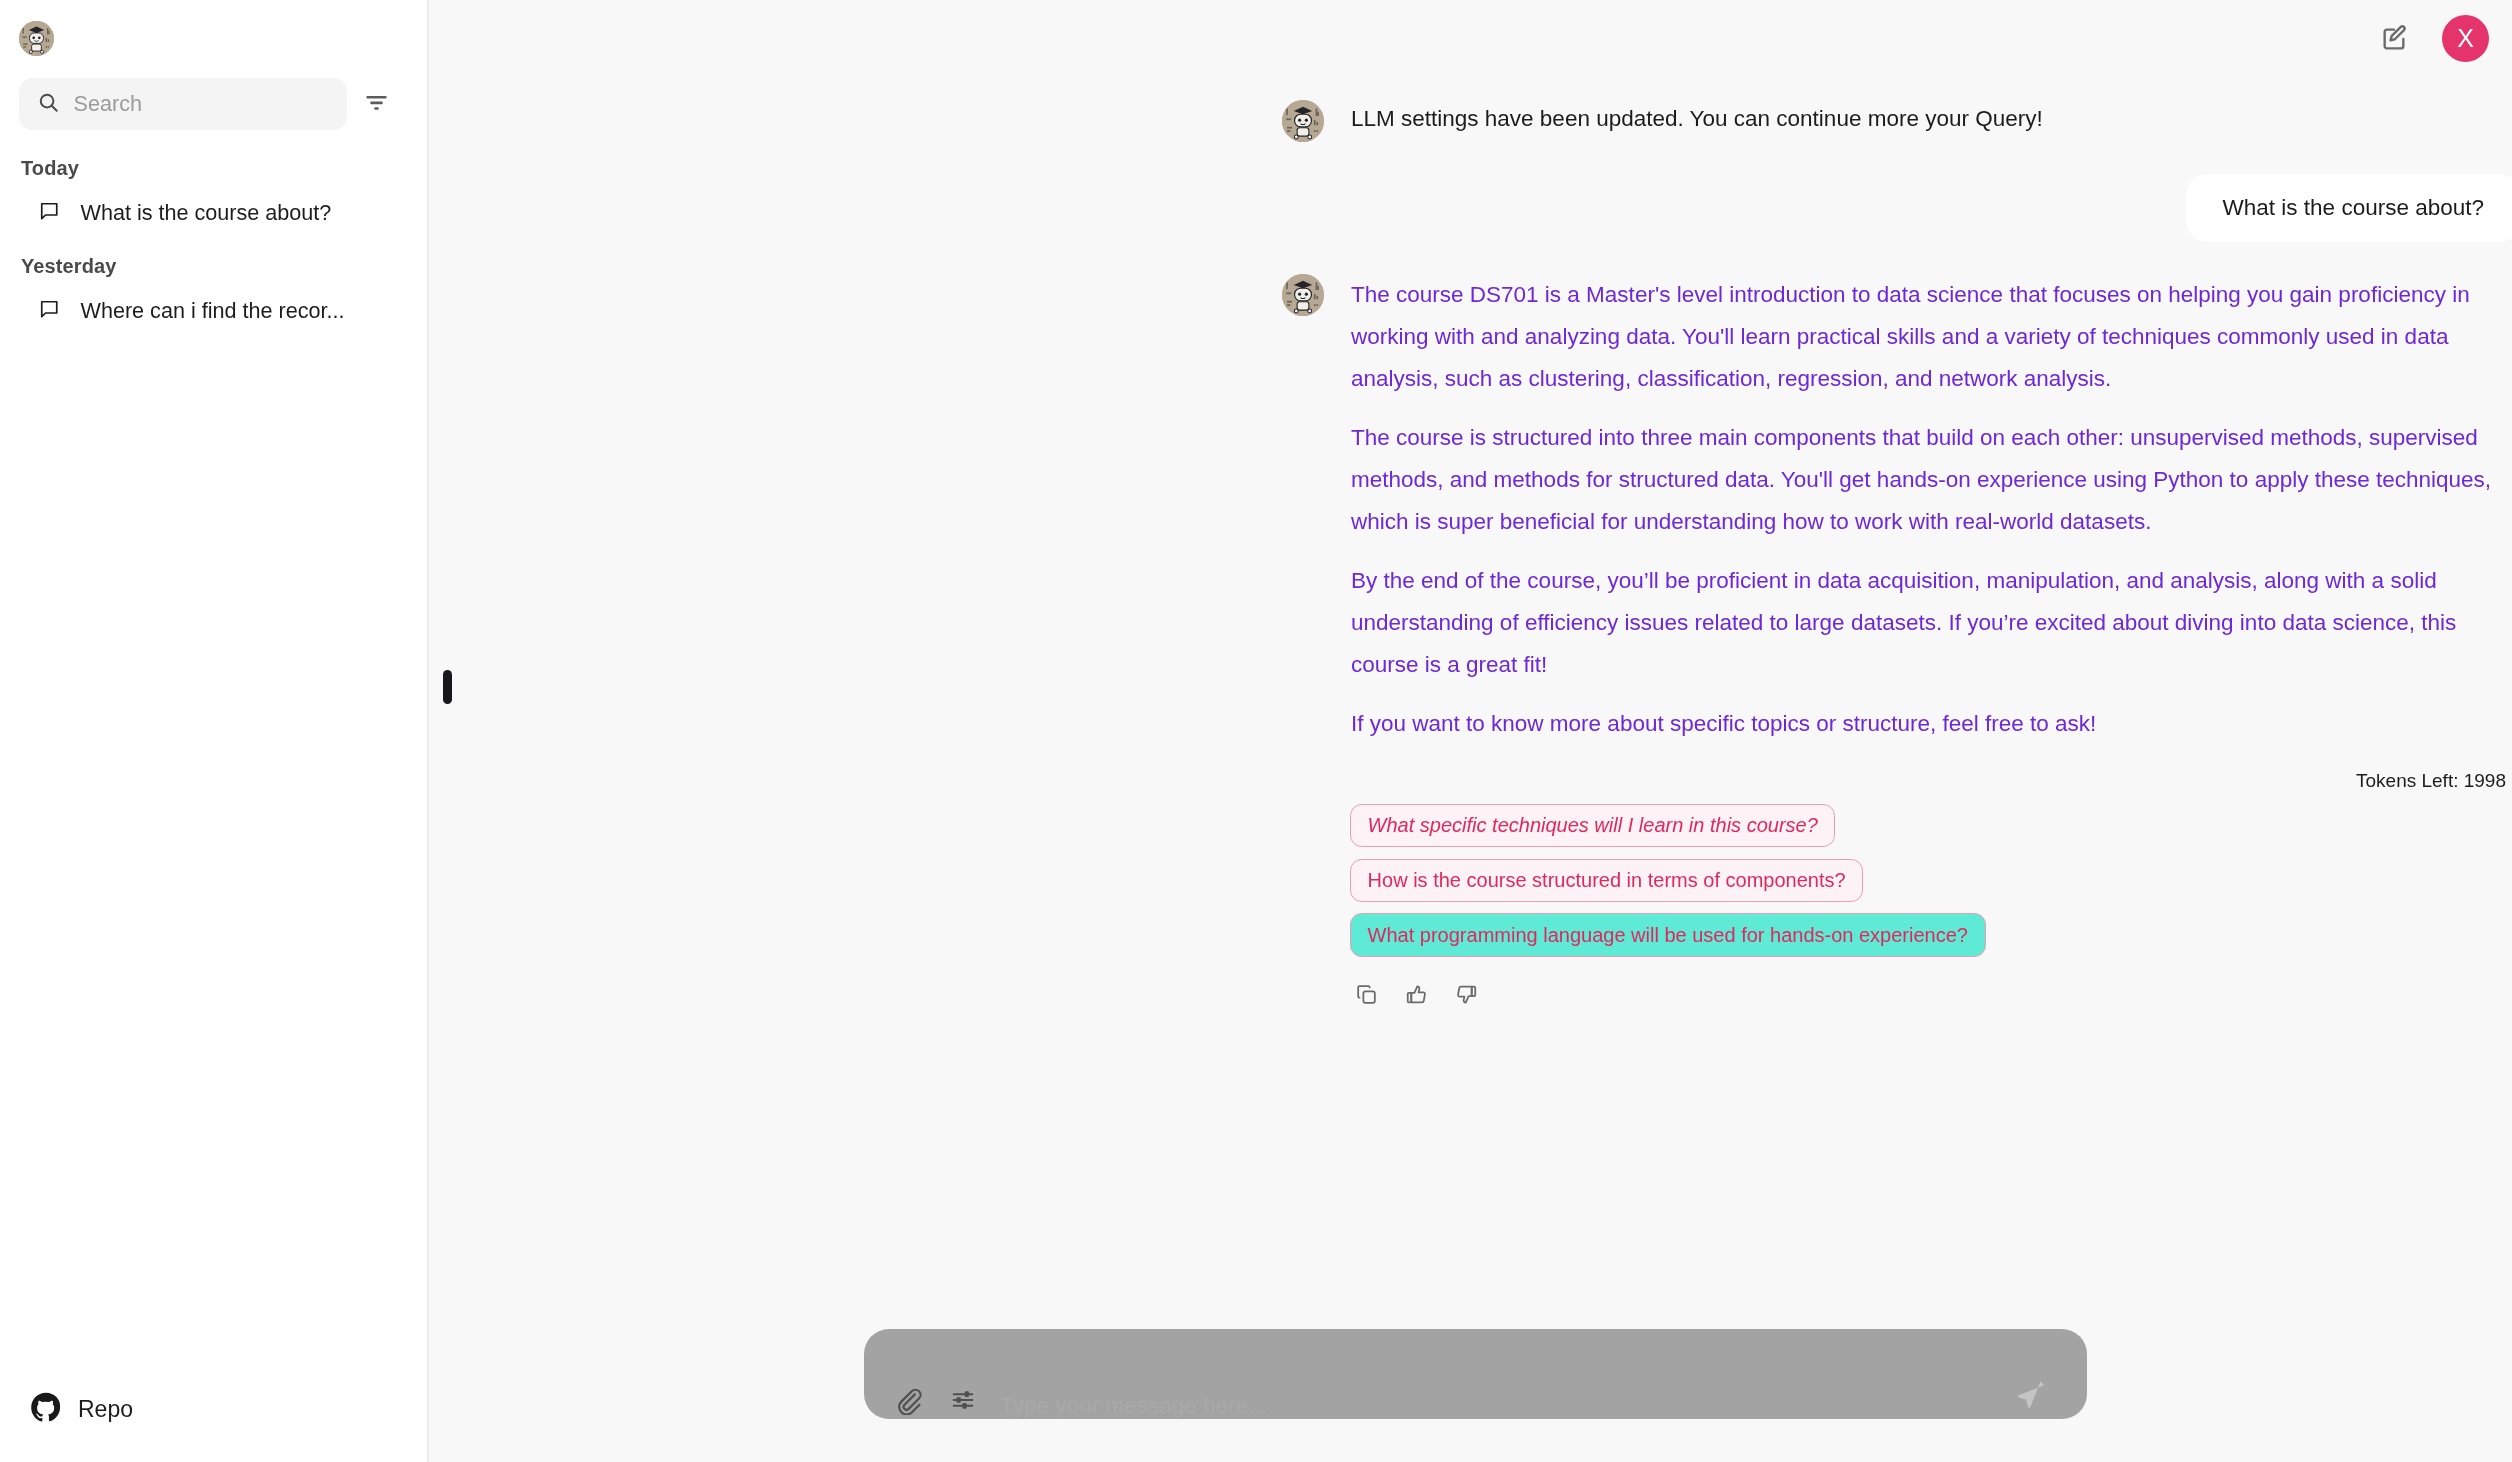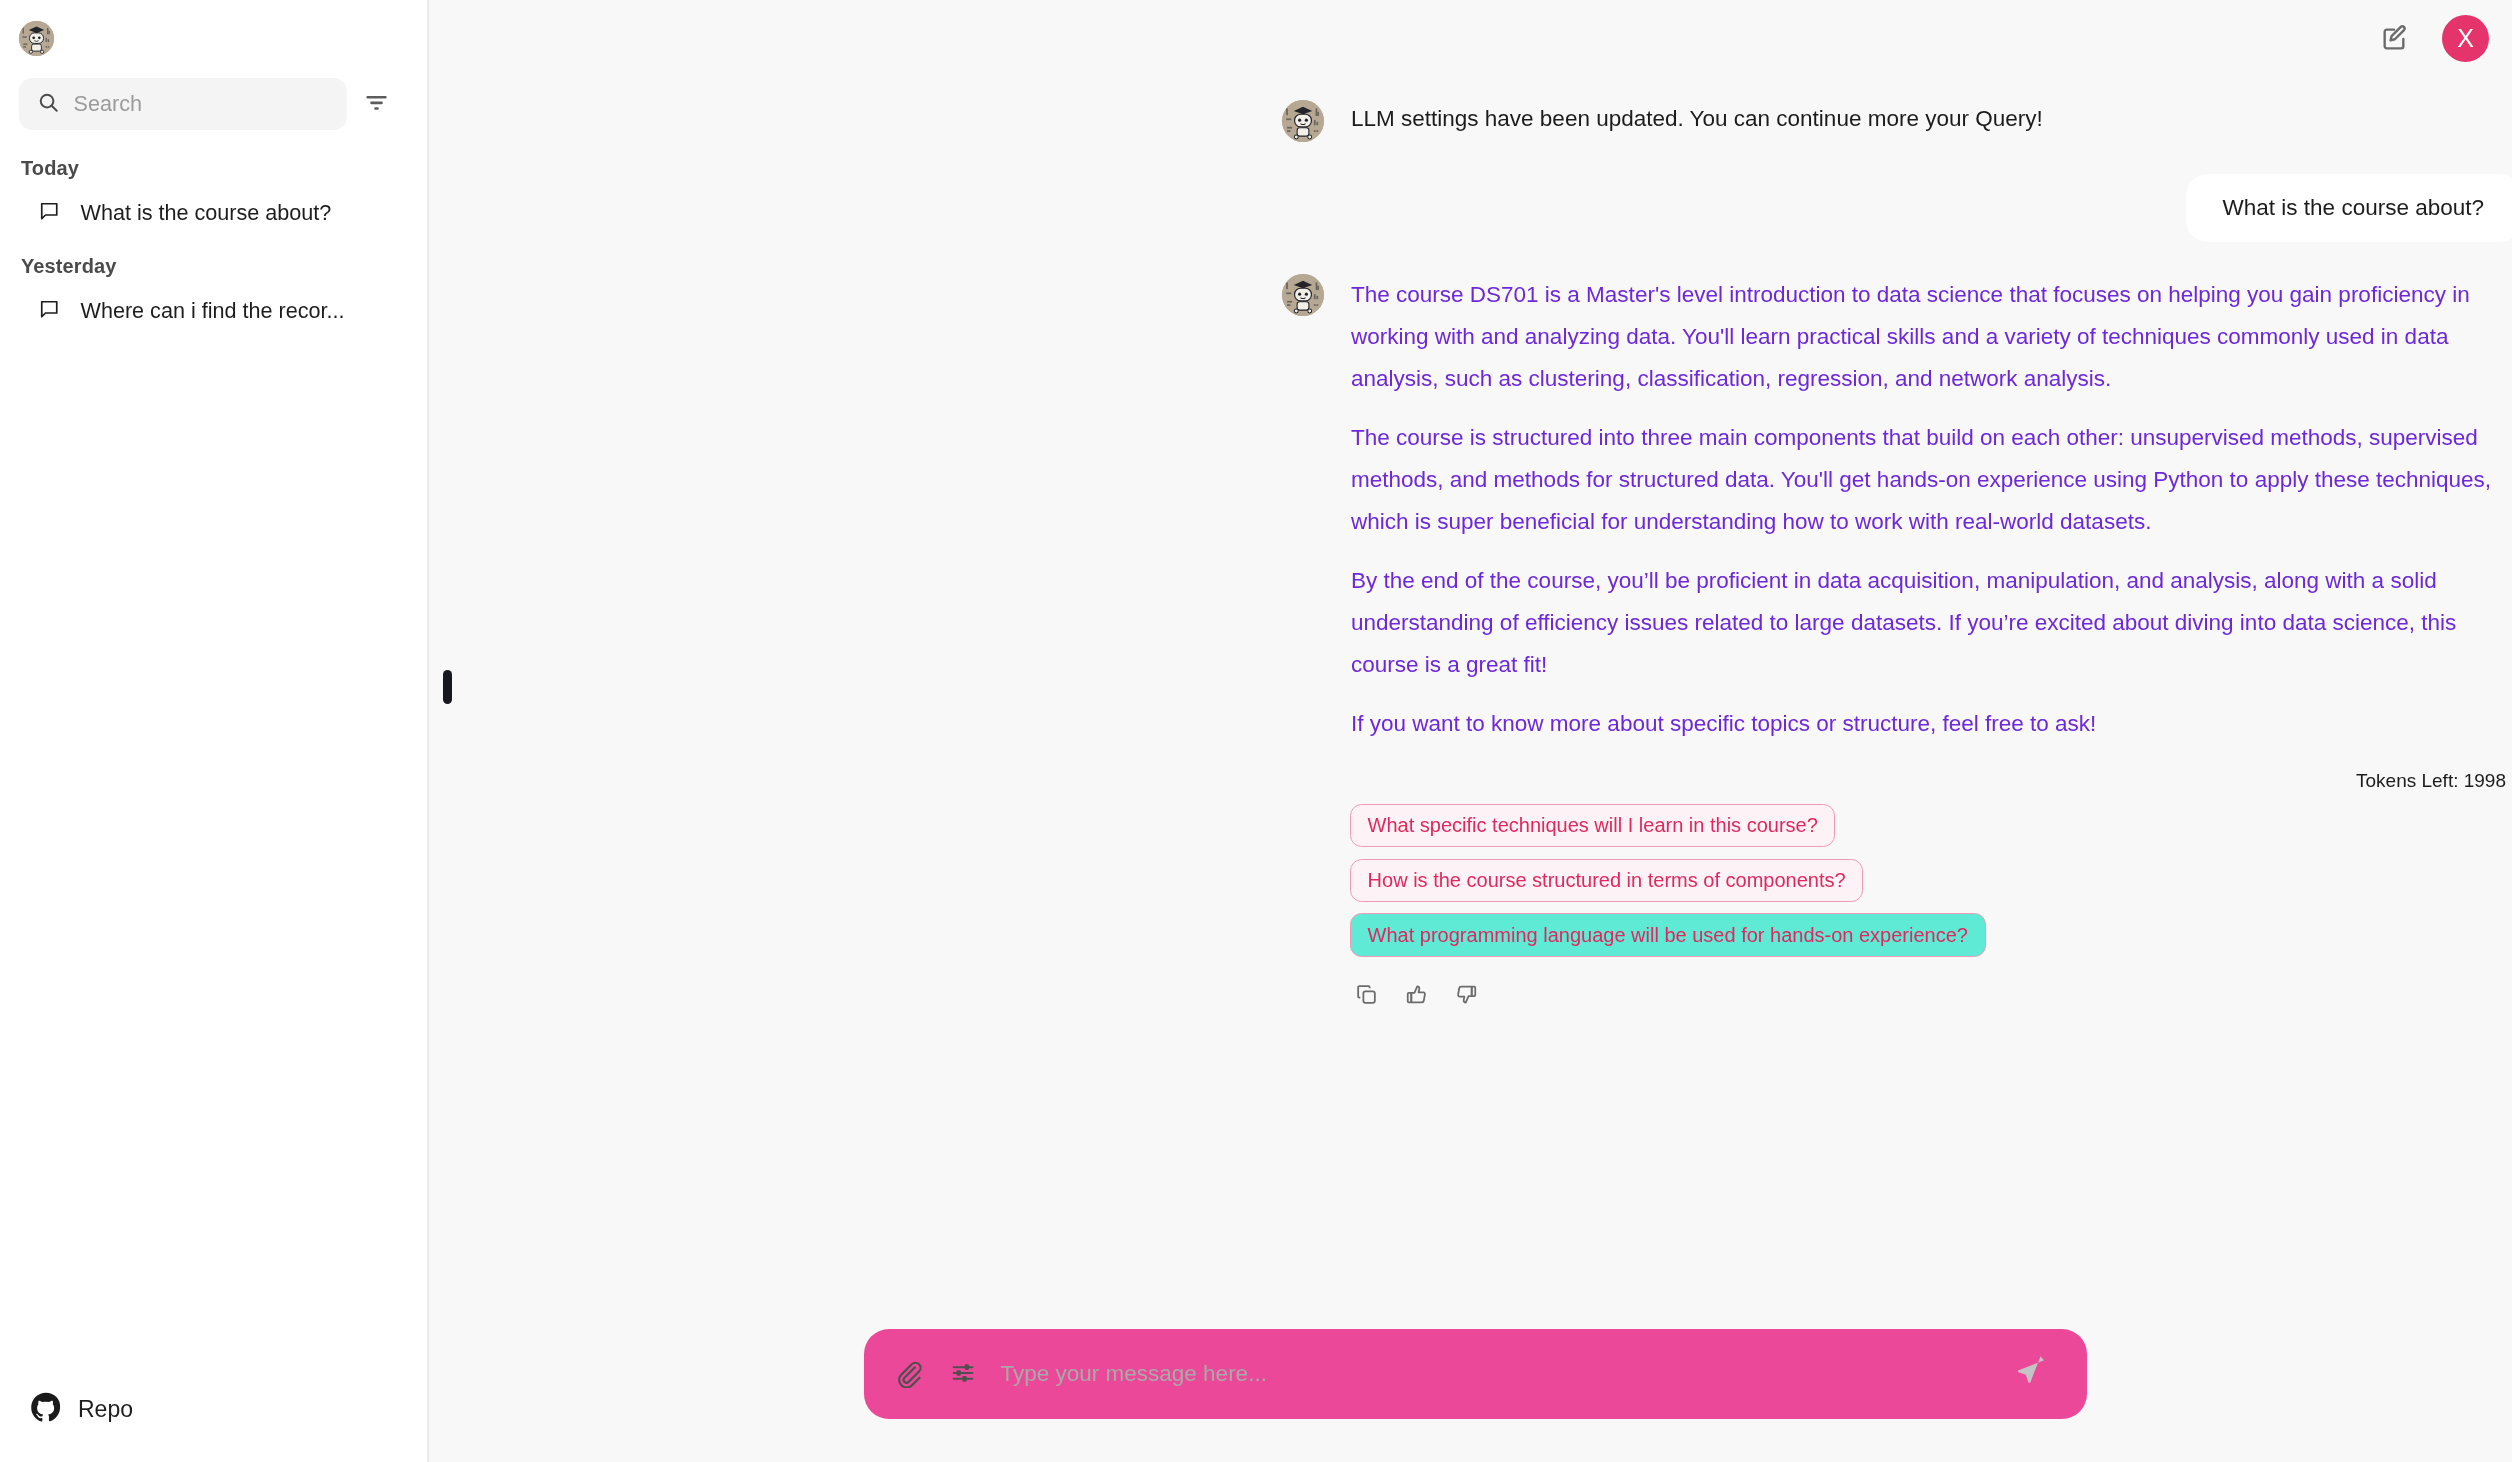--- a/index.html
+++ b/index.html
@@ -156,22 +156,22 @@
   .action-icon { width: 32px; height: 32px; cursor: pointer;
     display:flex; align-items:center; justify-content:center; }
 
   
   .composer-wrap {
     position: absolute; left: 0; right: 0; bottom: 43px;
     display: flex; justify-content: center;
   }
   .composer {
     width: 1223px; height: 90px;
-    background: #ec4899; border-radius: 25px;
-    display: flex; align-items: center;
+    background: #a3a3a3; border-radius: 25px;
+    display: flex; align-items: flex-end;
     padding: 0 35px 0 27px; gap: 20px;
   }
   .composer input {
     flex: 1 1 auto; border: none; outline: none; background: transparent;
     font-family: "Liberation Sans", sans-serif;
     font-size: 22.5px; color: #2a2a2a;
   }
   .composer input::placeholder { color: #a9a9a9; }
   .c-icon { width: 35px; height: 35px; cursor: pointer;
     display:flex; align-items:center; justify-content:center; }
@@ -358,21 +358,21 @@
             <p>The course DS701 is a Master's level introduction to data science that focuses on helping you gain proficiency in working with and analyzing data. You'll learn practical skills and a variety of techniques commonly used in data analysis, such as clustering, classification, regression, and network analysis.</p>
             <p>The course is structured into three main components that build on each other: unsupervised methods, supervised methods, and methods for structured data. You'll get hands-on experience using Python to apply these techniques, which is super beneficial for understanding how to work with real-world datasets.</p>
             <p>By the end of the course, you’ll be proficient in data acquisition, manipulation, and analysis, along with a solid understanding of efficiency issues related to large datasets. If you’re excited about diving into data science, this course is a great fit!</p>
             <p>If you want to know more about specific topics or structure, feel free to ask!</p>
           </div>
         </div>
 
         <div class="tokens-left">Tokens Left: 1998</div>
 
         <div class="chips">
-          <button class="chip" style="border-color: rgb(241, 154, 180); background: rgb(253, 243, 246); color: rgb(224, 40, 94);">What specific techniques will I learn in this course?</button>
+          <button class="chip" style="border-color: rgb(241, 154, 180); background: rgb(253, 243, 246); color: rgb(224, 40, 94); font-style: italic;">What specific techniques will I learn in this course?</button>
           <button class="chip" style="border-color: rgb(241, 154, 180); background: rgb(253, 243, 246); color: rgb(224, 40, 94);">How is the course structured in terms of components?</button>
           <button class="chip" style="border-color: rgb(241, 154, 180); background: #5eead4; color: rgb(224, 40, 94);">What programming language will be used for hands-on experience?</button>
         </div>
 
         <div class="msg-actions">
           <div class="action-icon">
             <span>
               <svg width="25" height="25" viewBox="0 0 24 24" fill="none" stroke="#6b6b6b" stroke-width="1.7" stroke-linejoin="round">
                 <rect x="9" y="9" width="11" height="11" rx="2"></rect>
                 <path d="M15 6V5a1 1 0 0 0-1-1H5a1 1 0 0 0-1 1v9a1 1 0 0 0 1 1h1"></path>

